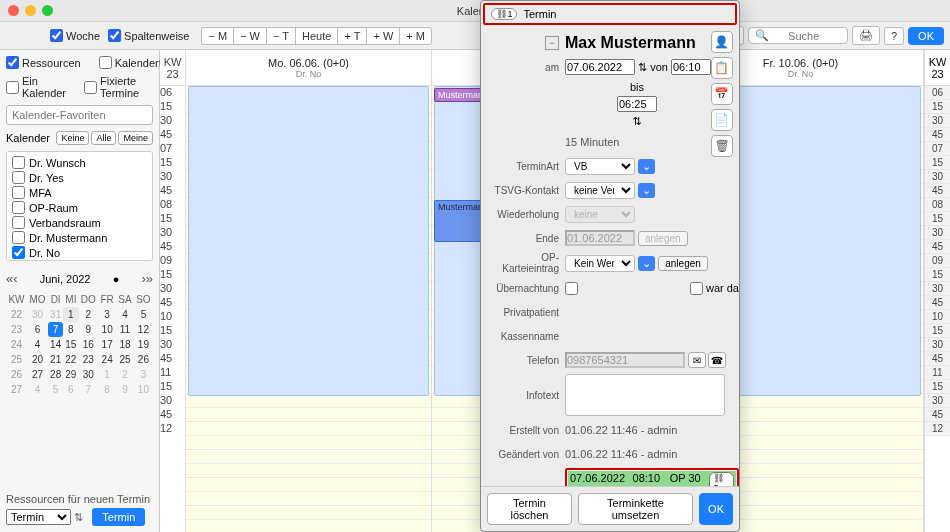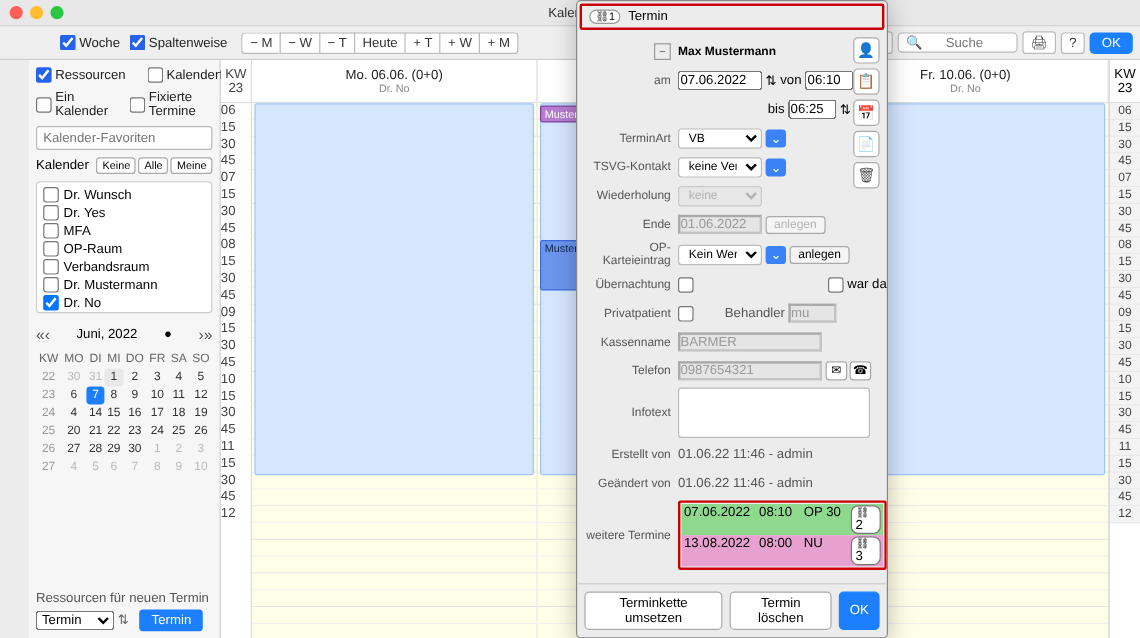--- a/index.html
+++ b/index.html
@@ -17,21 +17,21 @@
 .spacer { flex: 1; }
 .tbbtn { padding: 2px 6px; border: 1px solid #bbb; background: #fff; border-radius: 3px; color: #333; }
 .btngroup { display: flex; }
 .btngroup .tbbtn { border-radius: 0; border-right: none; }
 .btngroup .tbbtn:first-child { border-radius: 3px 0 0 3px; }
 .btngroup .tbbtn:last-child { border-radius: 0 3px 3px 0; border-right: 1px solid #bbb; }
 .search { display: flex; align-items: center; background: #fff; border: 1px solid #bbb; border-radius: 4px; padding: 1px 6px; width: 100px; }
 .search input { border: none; outline: none; width: 70px; color: #888; text-align: center; }
 .okbtn { background: #1b7fff; color: #fff; border: none; padding: 3px 10px; border-radius: 4px; font-weight: 500; }
 
-.main { display: flex; height: calc(100% - 50px); padding-left: 24px; }
+.main { display: flex; height: calc(100% - 50px); }
 .sidebar { width: 160px; background: #f6f6f6; border-right: 1px solid #ccc; padding: 6px; display: flex; flex-direction: column; gap: 6px; }
 .favinput { width: 100%; padding: 3px 5px; border: 1px solid #bbb; border-radius: 3px; background: #fff; color: #888; }
 .calhdr { display: flex; justify-content: space-between; align-items: center; }
 .calhdr .mini { display: flex; gap: 2px; }
 .calhdr .mini button { font-size: 9px; padding: 1px 4px; border: 1px solid #aaa; background: #fff; border-radius: 3px; }
 .callist { background: #fff; border: 1px solid #ccc; border-radius: 3px; padding: 3px; flex: 0 0 110px; overflow: auto; }
 .callist .item { display: flex; align-items: center; gap: 4px; padding: 1px 2px; }
 .monthnav { display: flex; align-items: center; justify-content: space-between; margin-top: 4px; }
 .monthnav .arrows { display: flex; gap: 0; }
 .monthnav .arrows span { cursor: pointer; color: #555; font-size: 13px; }
@@ -72,21 +72,21 @@
 .dlg-row .ctrl { flex: 1; display: flex; align-items: center; gap: 3px; }
 .dlg-row input[type=text], .dlg-row select { border: 1px solid #bbb; border-radius: 3px; padding: 1px 4px; background: #fff; font-size: 10px; }
 .dlg-row input[disabled], .dlg-row select[disabled] { background: #e5e5e5; color: #999; }
 .dlg-row .date { width: 70px; }
 .dlg-row .time { width: 40px; }
 .dlg-row .sel { width: 70px; background: #fff; }
 .dlg-row .wide { width: 120px; }
 .popsel { background: #3b82f6; color: #fff; border-radius: 3px; padding: 1px 4px; }
 .iconcol { position: absolute; right: 6px; top: 30px; display: flex; flex-direction: column; gap: 4px; }
 .iconcol .ic { width: 22px; height: 22px; border: 1px solid #aaa; border-radius: 4px; background: #fff; display: flex; align-items: center; justify-content: center; font-size: 12px; color: #555; }
-.name { font-weight: 600; font-size: 10px; }
+.name { font-weight: 600; font-size: 16px; }
 .disc { width: 14px; height: 14px; border: 1px solid #999; display: inline-flex; align-items: center; justify-content: center; font-size: 9px; color: #555; }
 .infobox { width: 160px; height: 42px; border: 1px solid #bbb; background: #fff; border-radius: 3px; }
 .wt-table { border: 2px solid #c00; border-radius: 2px; padding: 1px; }
 .wt-row { display: flex; gap: 6px; font-size: 10px; padding: 1px 2px; }
 .wt-row.g { background: #8fd98f; }
 .wt-row.p { background: #e7a1d1; }
 .wt-row span:nth-child(1){width:58px;} .wt-row span:nth-child(2){width:32px;} .wt-row span:nth-child(3){width:34px;}
 .wt-row .link { border: 1px solid #777; border-radius: 6px; padding: 0 3px; font-size: 9px; background: #fff; }
 .dlg-footer { display: flex; gap: 6px; padding: 6px; border-top: 1px solid #ccc; justify-content: flex-end; }
 .dlg-footer button { padding: 3px 8px; border: 1px solid #aaa; background: #fff; border-radius: 4px; }
@@ -505,27 +505,33 @@
       <div class="ctrl">
         <input class="date" value="07.06.2022" style="">
           <span>⇅</span>
         <span>von</span>
         <input class="time" value="06:10" style="">
           <span>⇅</span>
       </div>
     </div>
     <div class="dlg-row">
       <span class="lbl"></span>
-      <div class="ctrl" style="justify-content:flex-end;padding-right:30px;">
+      <div class="ctrl" style="justify-content:flex-end;padding-right:30px;flex-direction:column;">
         <span>bis</span>
         <input class="time" value="06:25" style="">
           <span>⇅</span>
       </div>
     </div>
     <div class="dlg-row">
+        <span class="lbl"></span>
+        <div class="ctrl">
+          <span style="color:#555;">15 Minuten</span>
+        </div>
+      </div>
+    <div class="dlg-row">
         <span class="lbl">TerminArt</span>
         <div class="ctrl">
           <select class="sel"><option>VB</option></select>
           <span class="popsel">⌄</span>
         </div>
       </div>
     <div class="dlg-row">
         <span class="lbl">TSVG-Kontakt</span>
         <div class="ctrl">
           <select class="sel"><option>keine Ver…</option></select>
@@ -557,32 +563,23 @@
         <span class="lbl">Übernachtung</span>
         <div class="ctrl">
           <input type="checkbox" style="">
           <span style="flex:1"></span>
           <input type="checkbox" style="">
           <span>war da</span>
         </div>
       </div>
     <div class="dlg-row">
         <span class="lbl">Privatpatient</span>
-        <div class="ctrl">
-          <input type="checkbox" style="">
-          <span style="width:20px"></span>
-          <span style="color:#555;">Behandler</span>
-          <input class="time" disabled="" value="mu" style="">
-        </div>
       </div>
     <div class="dlg-row">
         <span class="lbl">Kassenname</span>
-        <div class="ctrl">
-          <input class="wide" disabled="" value="BARMER" style="">
-        </div>
       </div>
     <div class="dlg-row">
         <span class="lbl">Telefon</span>
         <div class="ctrl">
           <input class="wide" disabled="" value="0987654321" style="">
           <div class="telicons">
             <span class="ti">✉</span>
             <span class="ti">☎</span>
           </div>
         </div>
@@ -623,17 +620,17 @@
 
   </div>
   <div class="iconcol">
     <div class="ic">👤</div>
     <div class="ic">📋</div>
     <div class="ic">📅</div>
     <div class="ic">📄</div>
     <div class="ic">🗑</div>
   </div>
   <div class="dlg-footer">
+    <button>Termin löschen</button>
     <button>Terminkette umsetzen</button>
-    <button>Termin löschen</button>
     <button class="ok">OK</button>
   </div>
 </div>
 
 </body></html>

